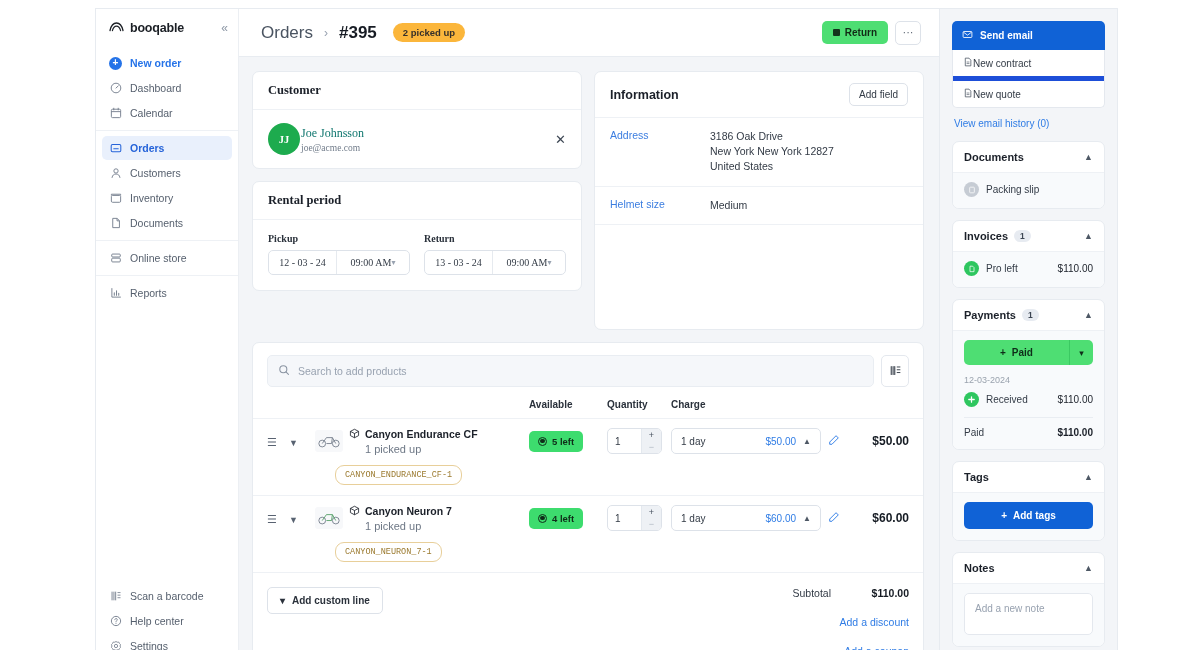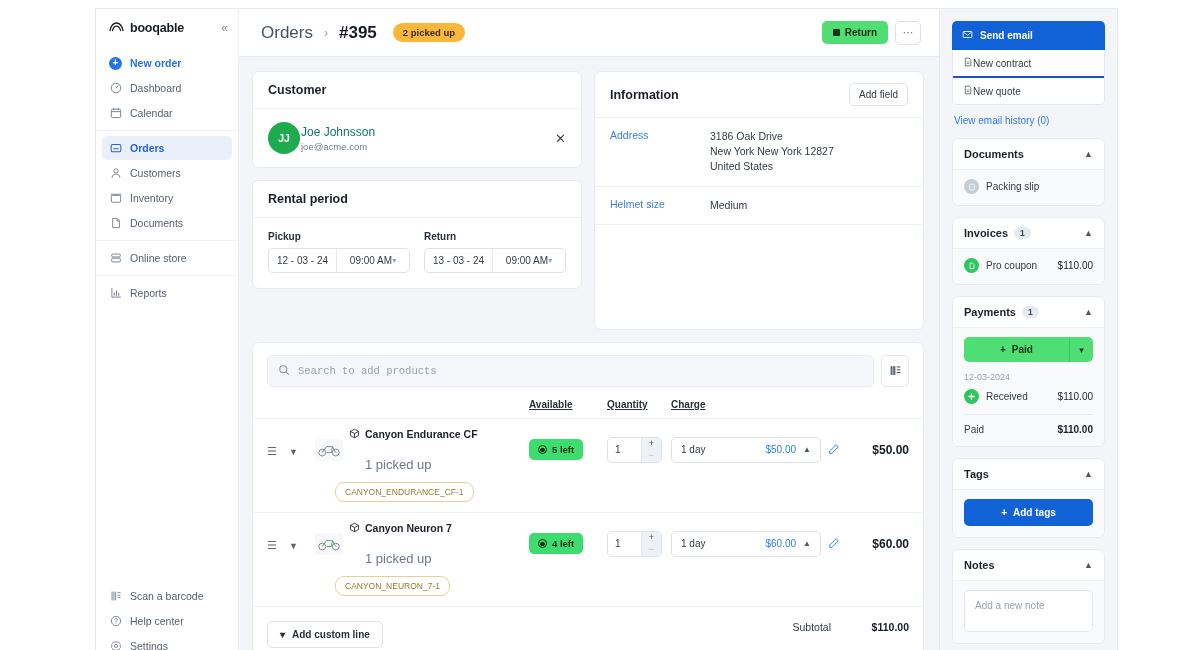--- a/index.html
+++ b/index.html
@@ -105,21 +105,21 @@
   .btn-more {
     background: #fff; border: 1px solid #dde2e9;
     border-radius: 5px; width: 26px; height: 24px;
     color: #5d6773; font-size: 11px; cursor: pointer;
     display: flex; align-items: center; justify-content: center;
     line-height: 1;
   }
 
   .scroll-area { flex: 1; overflow: hidden; padding: 14px 15px 0 13px; }
   .cards-row { display: flex; gap: 12px; align-items: flex-start; }
-  .col-left { width: 330px; flex-shrink: 0; }
+  .col-left { width: 330px; flex-shrink: 0; font-family: Liberation Serif, serif; }
   .col-right { flex: 1; min-width: 0; }
 
   .card {
     background: #fff; border: 1px solid #e7ebf0;
     border-radius: 7px; overflow: hidden;
   }
   .card + .card { margin-top: 12px; }
   .card-head {
     padding: 11px 15px; display: flex; align-items: center;
     border-bottom: 1px solid #eef1f5;
@@ -170,53 +170,53 @@
   .products { margin-top: 12px; }
   .search-wrap { padding: 12px 14px; display: flex; gap: 7px; }
   .search-box {
     flex: 1; display: flex; align-items: center; gap: 8px;
     background: #f5f7fa; border: 1px solid #e9edf2;
     border-radius: 5px; padding: 6px 10px;
   }
   .search-box input {
     border: none; background: transparent; outline: none;
     font-size: 10.5px; color: #333b46; width: 100%;
-    font-family: Liberation Mono, monospace;
+    font-family: Liberation Sans, sans-serif;
   }
   .search-box input::placeholder { color: #98a2b0; }
   .scan-btn {
     width: 28px; border: 1px solid #e4e8ee; border-radius: 5px;
     background: #fff; display: flex; align-items: center; justify-content: center;
     cursor: pointer;
   }
 
   .tbl-head {
     display: flex; align-items: center;
-    padding: 0 14px 8px; font-size: 10px; font-weight: 700; color: #2a313b; text-decoration: underline;
+    padding: 0 14px 8px; font-size: 10px; font-weight: 700; color: #2a313b;
   }
   .c-drag { width: 22px; flex-shrink: 0; }
   .c-exp { width: 26px; flex-shrink: 0; }
   .c-thumb { width: 34px; flex-shrink: 0; }
   .c-name { flex: 1; min-width: 0; }
   .c-avail { width: 78px; flex-shrink: 0; }
   .c-qty { width: 64px; flex-shrink: 0; }
   .c-charge { width: 150px; flex-shrink: 0; }
   .c-edit { width: 26px; flex-shrink: 0; }
   .c-total { width: 62px; flex-shrink: 0; text-align: right; }
 
   .prod-block { border-top: 1px solid #eef1f5; }
   .prod-row { display: flex; align-items: center; padding: 9px 14px; }
   .drag-ico { color: #586271; font-size: 11px; cursor: grab; line-height: 1; }
   .chev { color: #586271; font-size: 9px; cursor: pointer; }
   .thumb {
     width: 28px; height: 22px; background: #f7f8fa;
     border-radius: 3px; display: flex; align-items: center; justify-content: center;
   }
   .prod-name { font-size: 10.5px; font-weight: 700; color: #1b2029; display: flex; align-items: center; gap: 5px; }
-  .prod-sub { font-size: 13px; color: #6d7785; margin-top: 16px; margin-left: 16px; }
+  .prod-sub { font-size: 11px; color: #6d7785; margin-top: 2px; margin-left: 16px; }
   .avail-pill {
     display: inline-flex; align-items: center; gap: 5px;
     background: #3ddc6e; color: #0f2d19;
     font-size: 9.5px; font-weight: 600;
     border-radius: 5px; padding: 5px 9px;
   }
   .avail-dot {
     width: 9px; height: 9px; border-radius: 50%;
     border: 1.6px solid #0f2d19; position: relative;
   }
@@ -242,21 +242,21 @@
     display: flex; align-items: center;
     border: 1px solid #dde2e9; border-radius: 5px;
     padding: 6px 9px; background: #fff; height: 26px;
   }
   .charge-dur { font-size: 10px; color: #333b46; }
   .charge-amt { margin-left: auto; font-size: 10px; color: #2f7ce5; }
   .charge-caret { color: #4e5865; font-size: 8px; margin-left: 7px; }
   .edit-ico { color: #2f7ce5; font-size: 11px; cursor: pointer; }
   .line-total { font-size: 12px; font-weight: 700; color: #151b23; text-align: right; }
 
-  .tag-row { padding: 0 14px 10px 82px; }
+  .tag-row { padding: 0 14px 10px 82px; font-family: Liberation Mono, monospace; }
   .tag-chip {
     display: inline-block; border: 1px solid #e8cf9a;
     background: #fff; color: #9b7a2f;
     font-size: 8.5px; border-radius: 9px;
     padding: 4px 9px;
   }
 
   .foot-row {
     display: flex; align-items: flex-start;
     padding: 14px 14px 0; border-top: 1px solid #eef1f5;
@@ -286,21 +286,21 @@
     font-size: 10px; font-weight: 600;
     border: none; border-radius: 5px 5px 0 0;
     padding: 8px 10px; cursor: pointer;
     display: flex; align-items: center; gap: 7px;
   }
   .doc-menu { background: #fff; border: 1px solid #e4e8ee; border-top: none; border-radius: 0 0 5px 5px; }
   .doc-menu-item {
     display: flex; align-items: center; 
     padding: 7px 10px; font-size: 10px; color: #333b46; cursor: pointer;
   }
-  .doc-menu-item + .doc-menu-item { border-top: 2px solid #1d4ed8; }
+  .doc-menu-item + .doc-menu-item { border-top: 5px solid #1d4ed8; }
   .email-hist { font-size: 10px; color: #2f7ce5; margin: 10px 2px 12px; cursor: pointer; }
 
   .panel { background: #fff; border: 1px solid #e7ebf0; border-radius: 7px; margin-bottom: 11px; overflow: hidden; }
   .panel-head {
     display: flex; align-items: center; gap: 6px;
     padding: 9px 11px; cursor: pointer;
   }
   .panel-title { font-size: 11px; font-weight: 700; color: #1b2029; }
   .count-badge {
     background: #e7ebf1; color: #3c4653;
@@ -807,21 +807,21 @@
         <span class="count-badge">1</span>
         <span class="panel-chev">▲</span>
       </div>
       <div class="panel-body">
         <div class="doc-line">
           <span class="circ-ico green">
             <svg width="8" height="8" viewBox="0 0 12 12">
                 <path d="M3 1.8 H7 L9 3.8 V10 H3 Z" fill="none" stroke="#fff" stroke-width="1.1" stroke-linejoin="round"></path>
               </svg>
           </span>
-          <span>Pro coupon</span>
+          <span>Pro left</span>
           <span class="doc-amt">$110.00</span>
         </div>
       </div>
     </div>
 
     <div class="panel">
       <div class="panel-head">
         <span class="panel-title">Payments</span>
         <span class="count-badge">1</span>
         <span class="panel-chev">▲</span>

